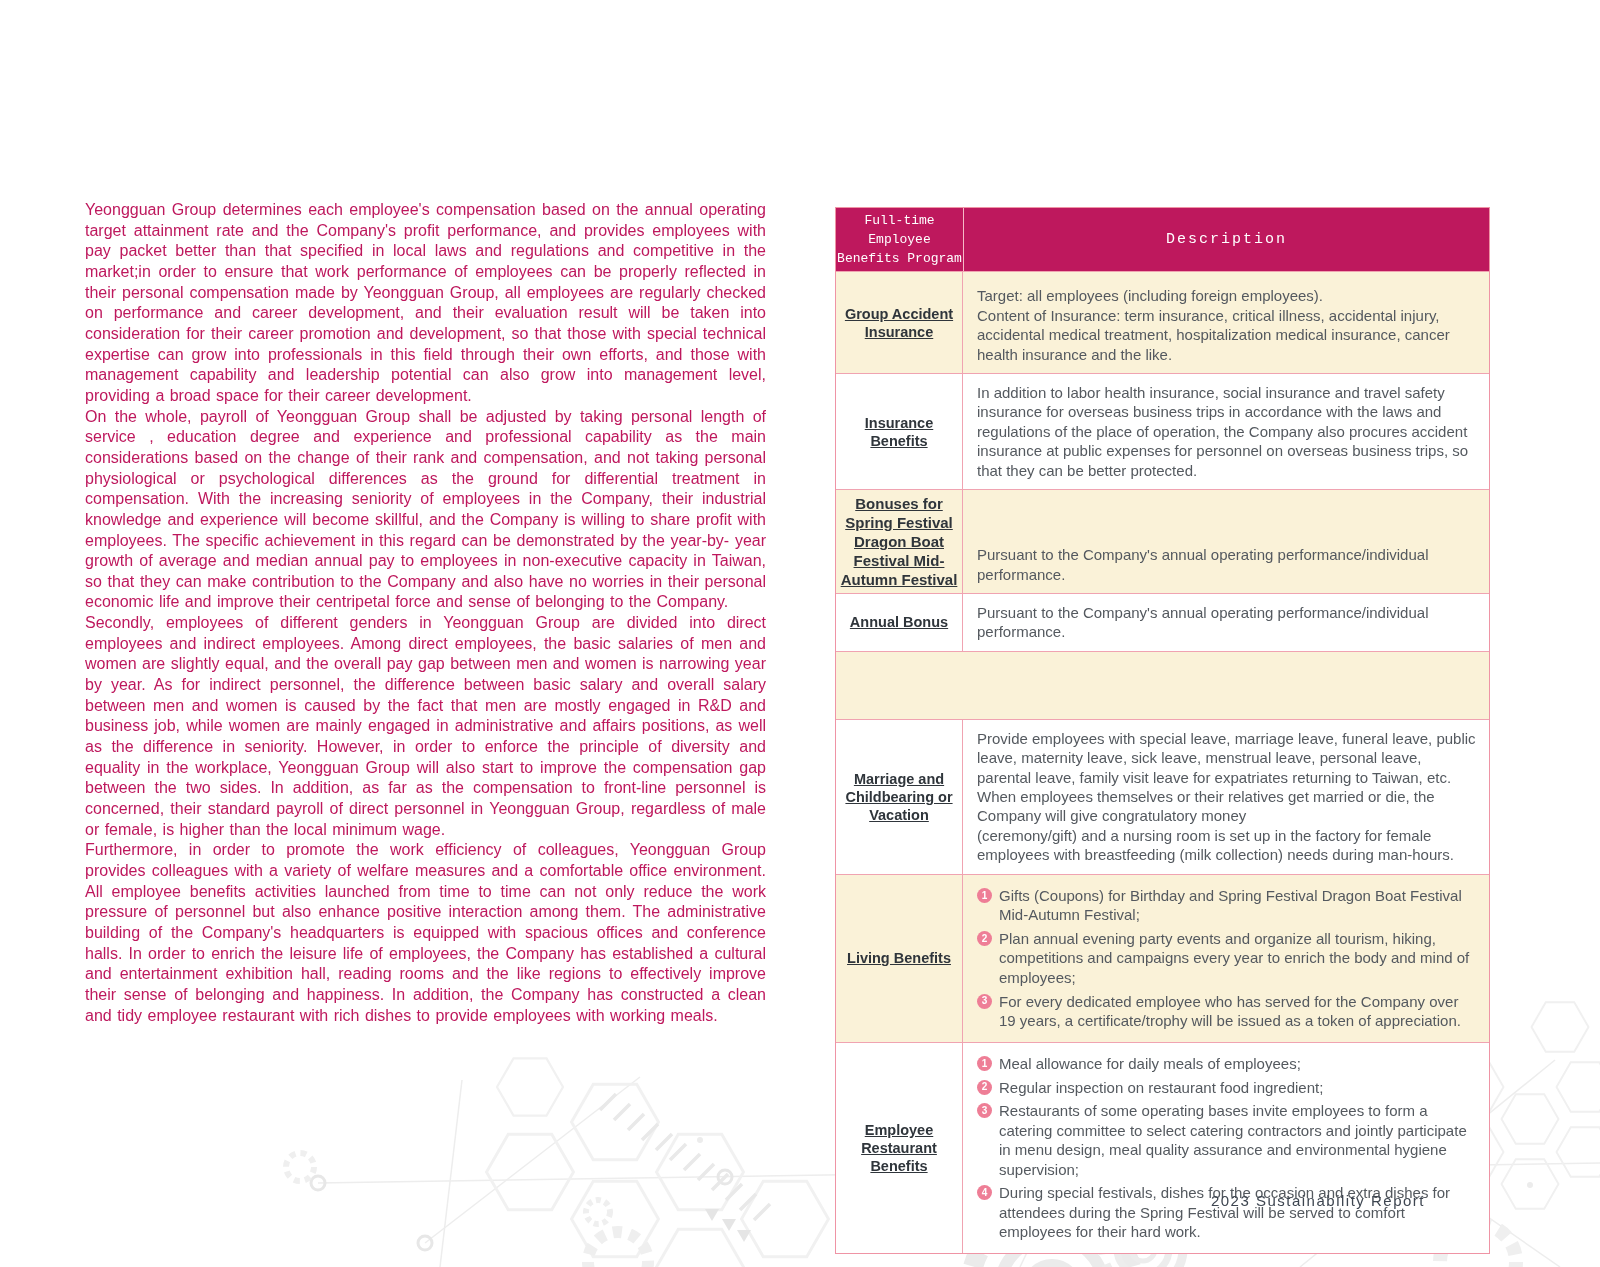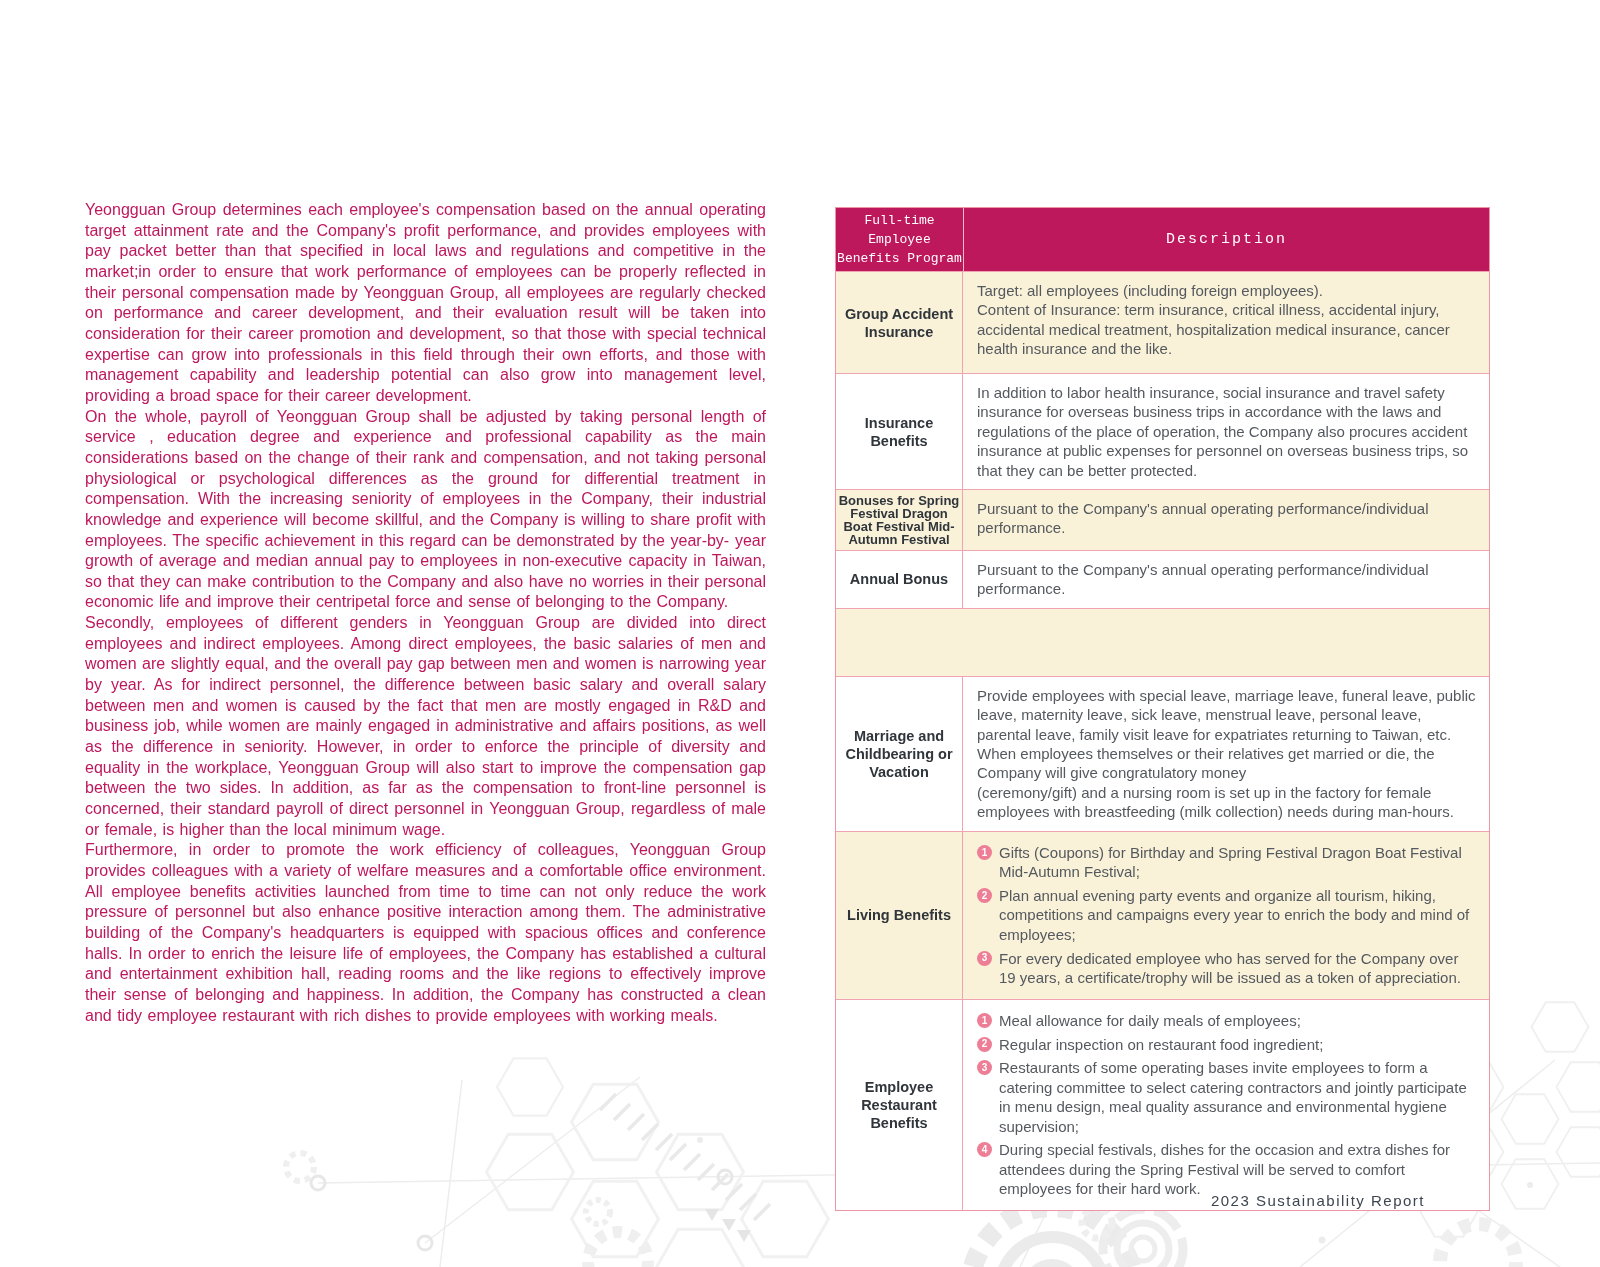--- a/index.html
+++ b/index.html
@@ -32,25 +32,25 @@
     font-family:"Liberation Mono","DejaVu Sans Mono",monospace;
     font-size:15px;letter-spacing:2px;
   }
   .trow{display:flex;border-top:1px solid #f0a3b1;}
   .cream{background:#faf2d8;}
   .white{background:#ffffff;}
   .label-cell{
     width:127px;flex:0 0 127px;border-right:1px solid #f0a3b1;
     display:flex;align-items:center;justify-content:center;text-align:center;
     font-weight:bold;color:#2f353b;font-size:14.5px;line-height:18px;
-    padding:4px 2px;box-sizing:border-box;
-  }
-  .small-label{font-size:13px;line-height:13px;text-align:center;}
+    padding:4px 2px;box-sizing:border-box;text-decoration:underline;
+  }
+  .small-label{font-size:15px;line-height:19px;text-align:center;}
   .desc-cell{
-    flex:1;display:flex;flex-direction:column;justify-content:flex-start;
+    flex:1;display:flex;flex-direction:column;justify-content:flex-end;
     padding:9px 10px 9px 14px;box-sizing:border-box;
     color:#54595f;font-size:15px;line-height:19.4px;
   }
   .desc-text{white-space:pre-line;}
   .row-0{min-height:101px}.row-1{min-height:95px}.row-2{min-height:46px}
   .row-3{min-height:42px}.row-4{min-height:67px}.row-5{min-height:133px}
   .row-6{min-height:147px}.row-7{min-height:166px}
   .list-item{display:flex;gap:7px;margin:2.2px 0;align-items:flex-start;}
   .num-badge{
     flex:0 0 15px;width:15px;height:15px;border-radius:50%;background:#ee7e96;

